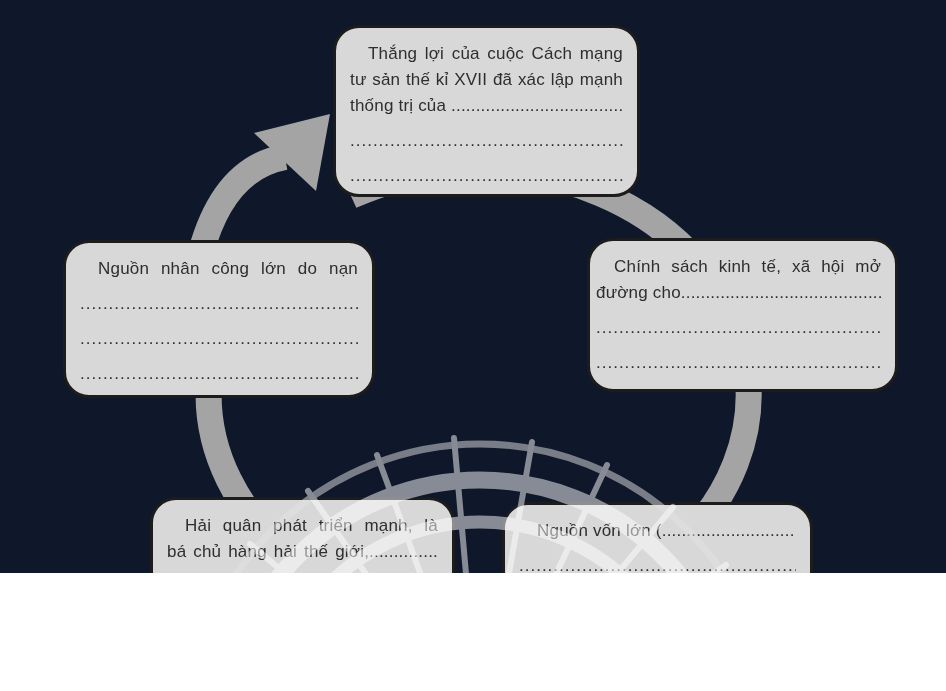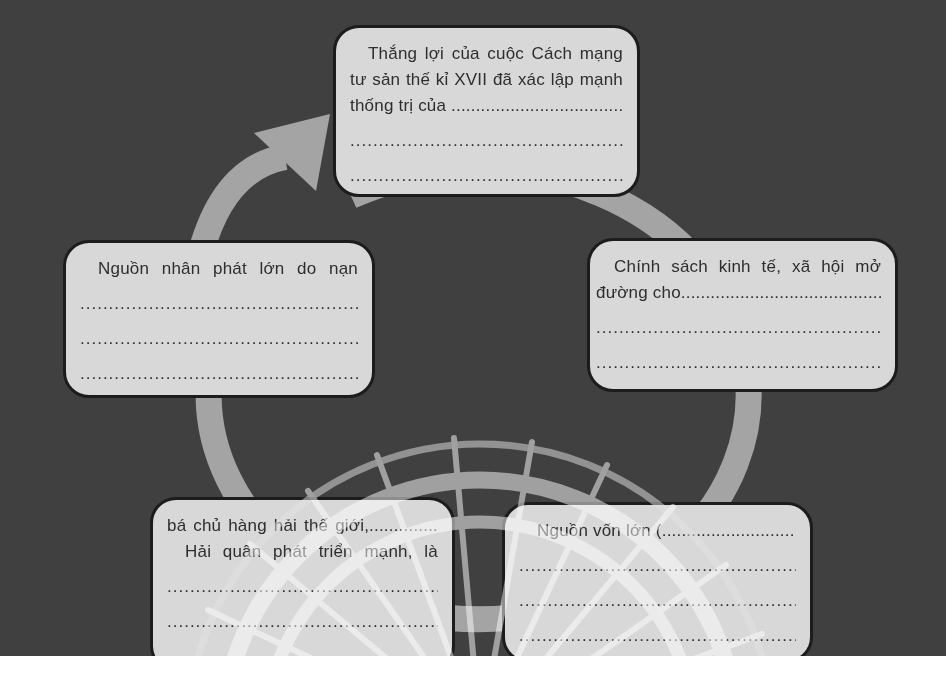--- a/index.html
+++ b/index.html
@@ -1,19 +1,19 @@
 <!DOCTYPE html>
 <html><head>
 <meta charset="utf-8">
 <style>
   html,body{margin:0;padding:0;background:#ffffff;}
   #stage{
     position:relative;
-    width:946px;height:656px;
-    background:#404040;
+    width:946px;height:573px;
+    background:#0f172a;
     overflow:hidden;
     font-family:"Liberation Sans", sans-serif;
   }
   #cycle-svg, #watermark-svg{
     position:absolute;left:0;top:0;width:946px;height:691px;
   }
   #watermark-svg{pointer-events:none;z-index:3;}
   #cycle-svg{z-index:0;}
   .box{
     position:absolute;
@@ -73,29 +73,29 @@
   </div>
 
   <div class="box" id="box-bottom-right">
     <div class="line first">Nguồn vốn lớn (.....................................</div>
     <div class="line dots gap">............................................................</div>
     <div class="line dots gap">............................................................</div>
     <div class="line dots gap">......................................................).</div>
   </div>
 
   <div class="box" id="box-bottom-left">
+    <div class="line first">Hải quân phát triển mạnh, là</div>
     <div class="line">bá chủ hàng hải thế giới,..............</div>
-    <div class="line first">Hải quân phát triển mạnh, là</div>
     <div class="line dots gap">............................................................</div>
     <div class="line dots gap">............................................................</div>
     <div class="line dots gap">............................................................</div>
   </div>
 
   <div class="box" id="box-left">
-    <div class="line first">Nguồn nhân phát lớn do nạn</div>
+    <div class="line first">Nguồn nhân công lớn do nạn</div>
     <div class="line dots gap">............................................................</div>
     <div class="line dots gap">............................................................</div>
     <div class="line dots gap">............................................................</div>
   </div>
 
   <svg id="watermark-svg" viewBox="0 0 946 691" xmlns="http://www.w3.org/2000/svg">
     <g opacity="0.5" stroke-linecap="round">
       <circle cx="480" cy="737" r="215" fill="none" stroke="#ffffff" stroke-width="13"></circle>
       <circle cx="480" cy="737" r="257" fill="none" stroke="#ffffff" stroke-width="17"></circle>
       <circle cx="480" cy="737" r="293" fill="none" stroke="#e3e3e3" stroke-width="7"></circle>

